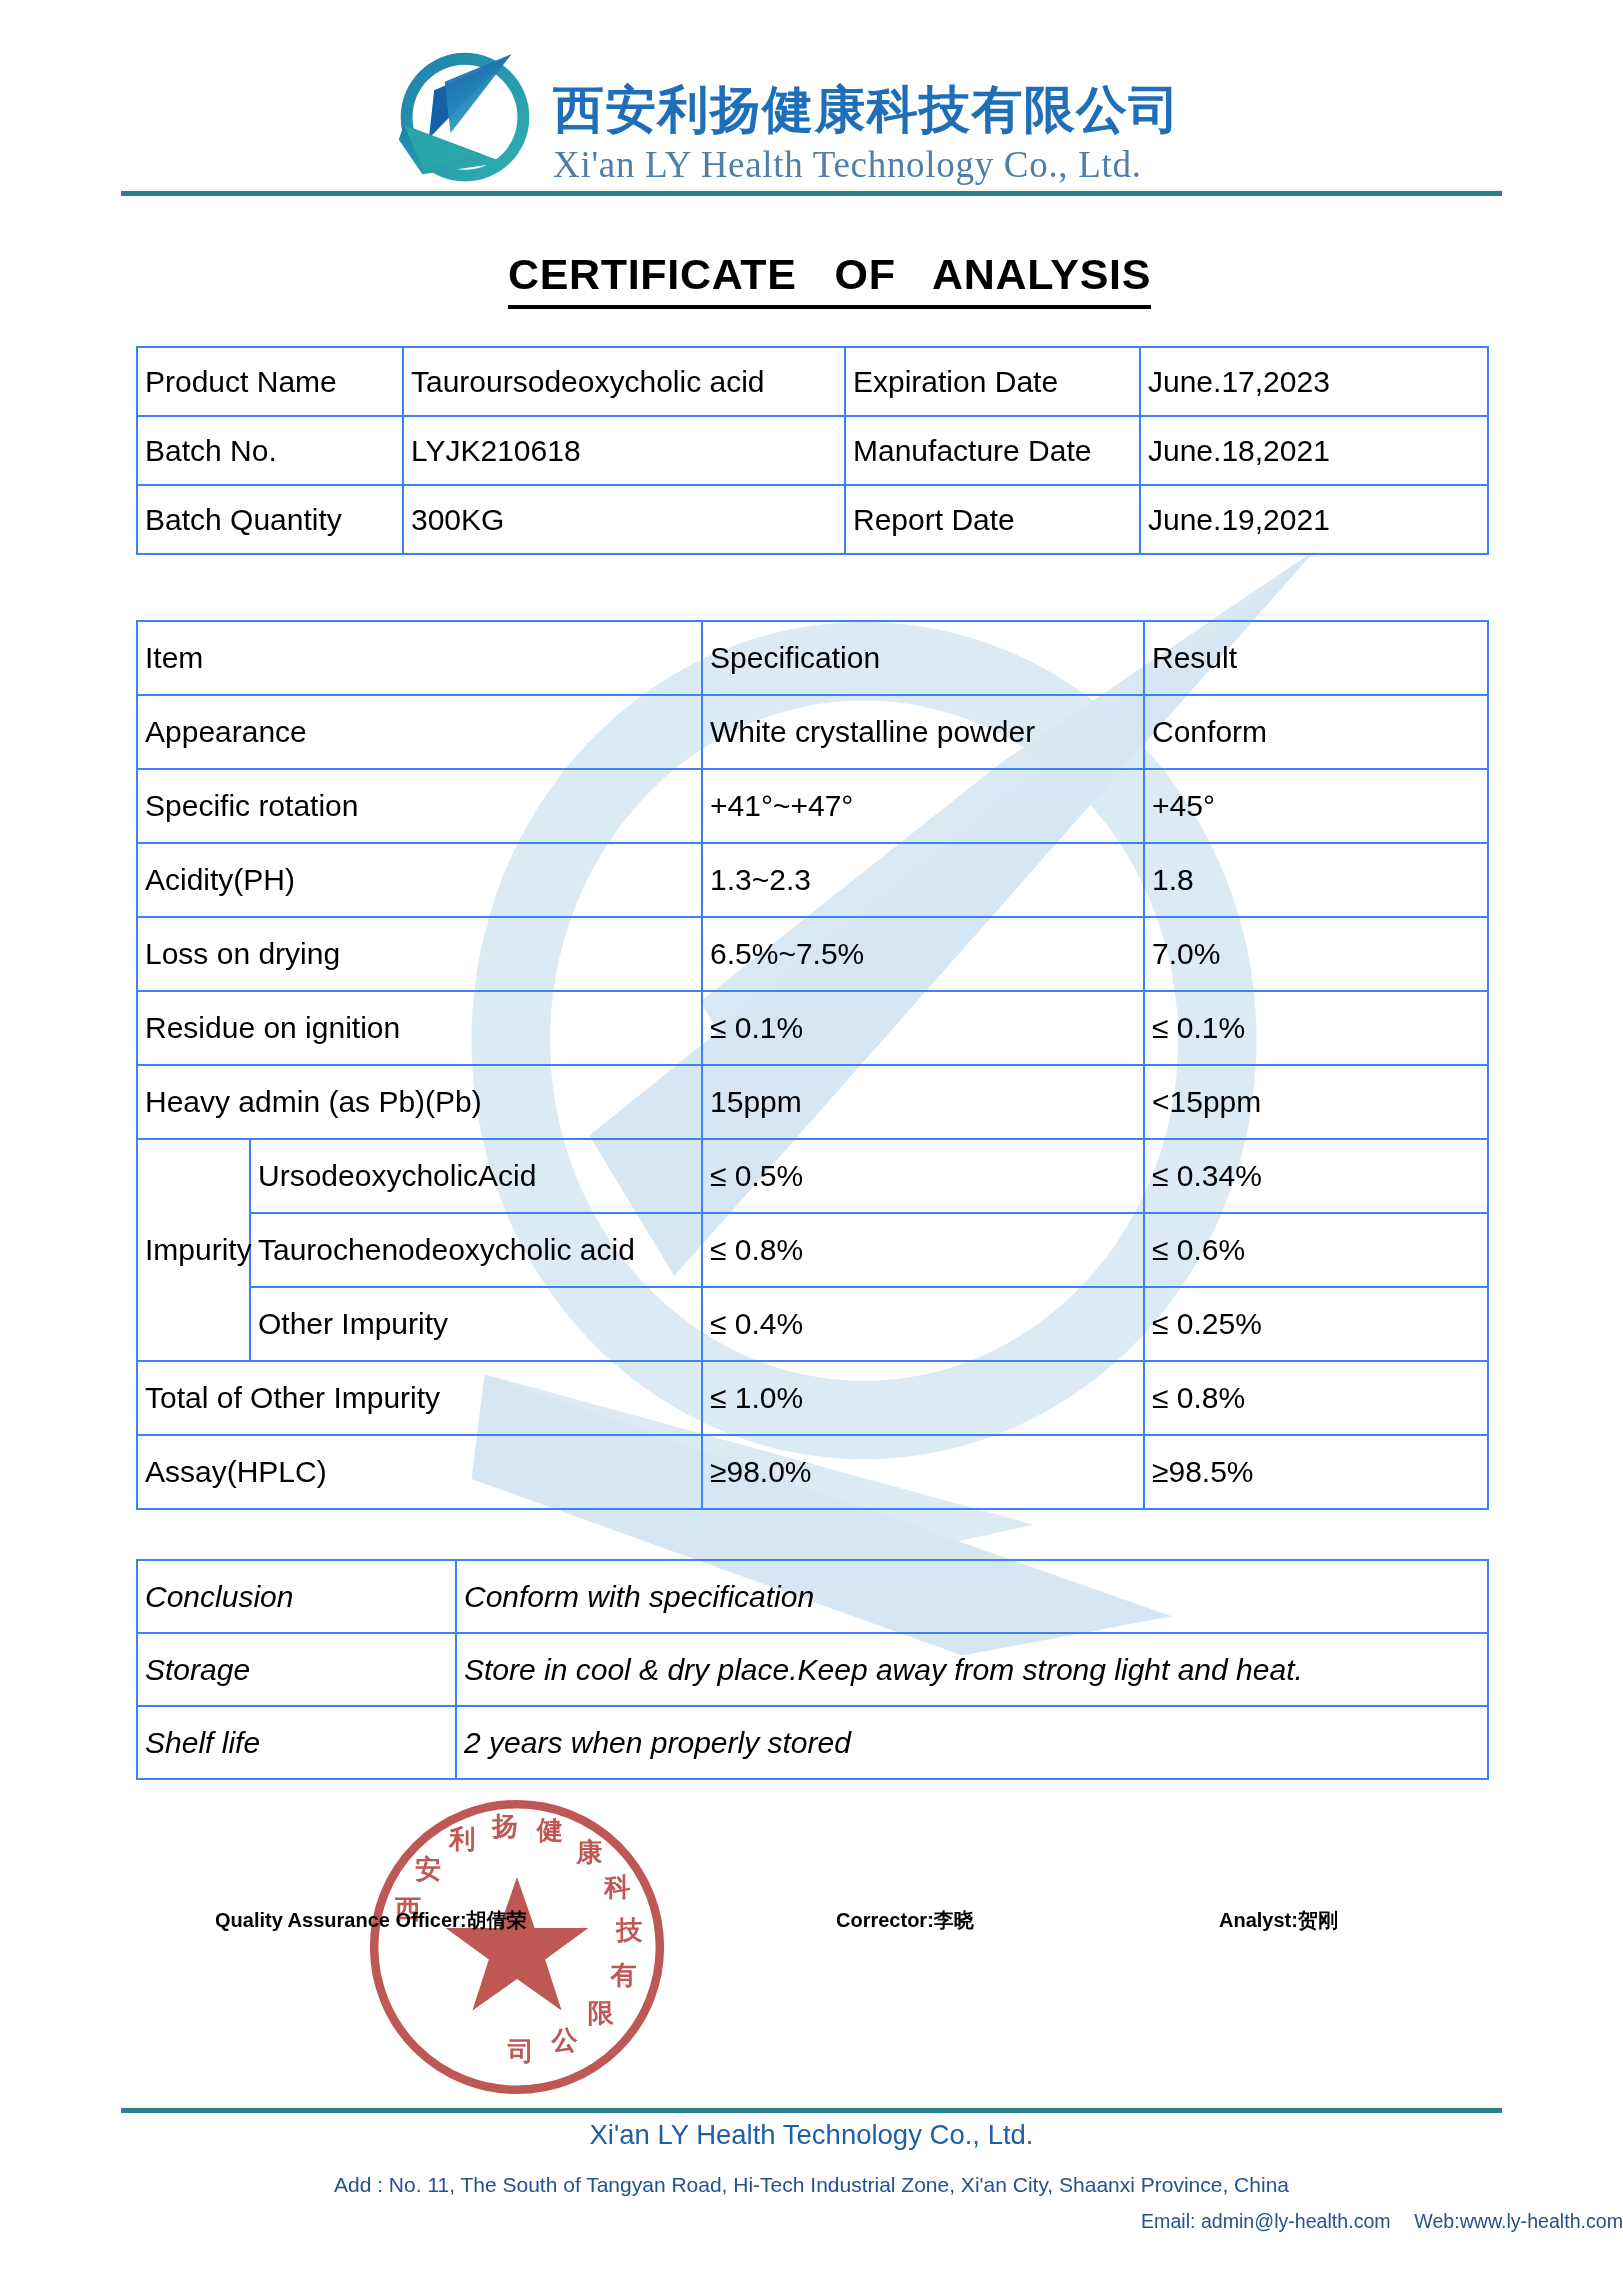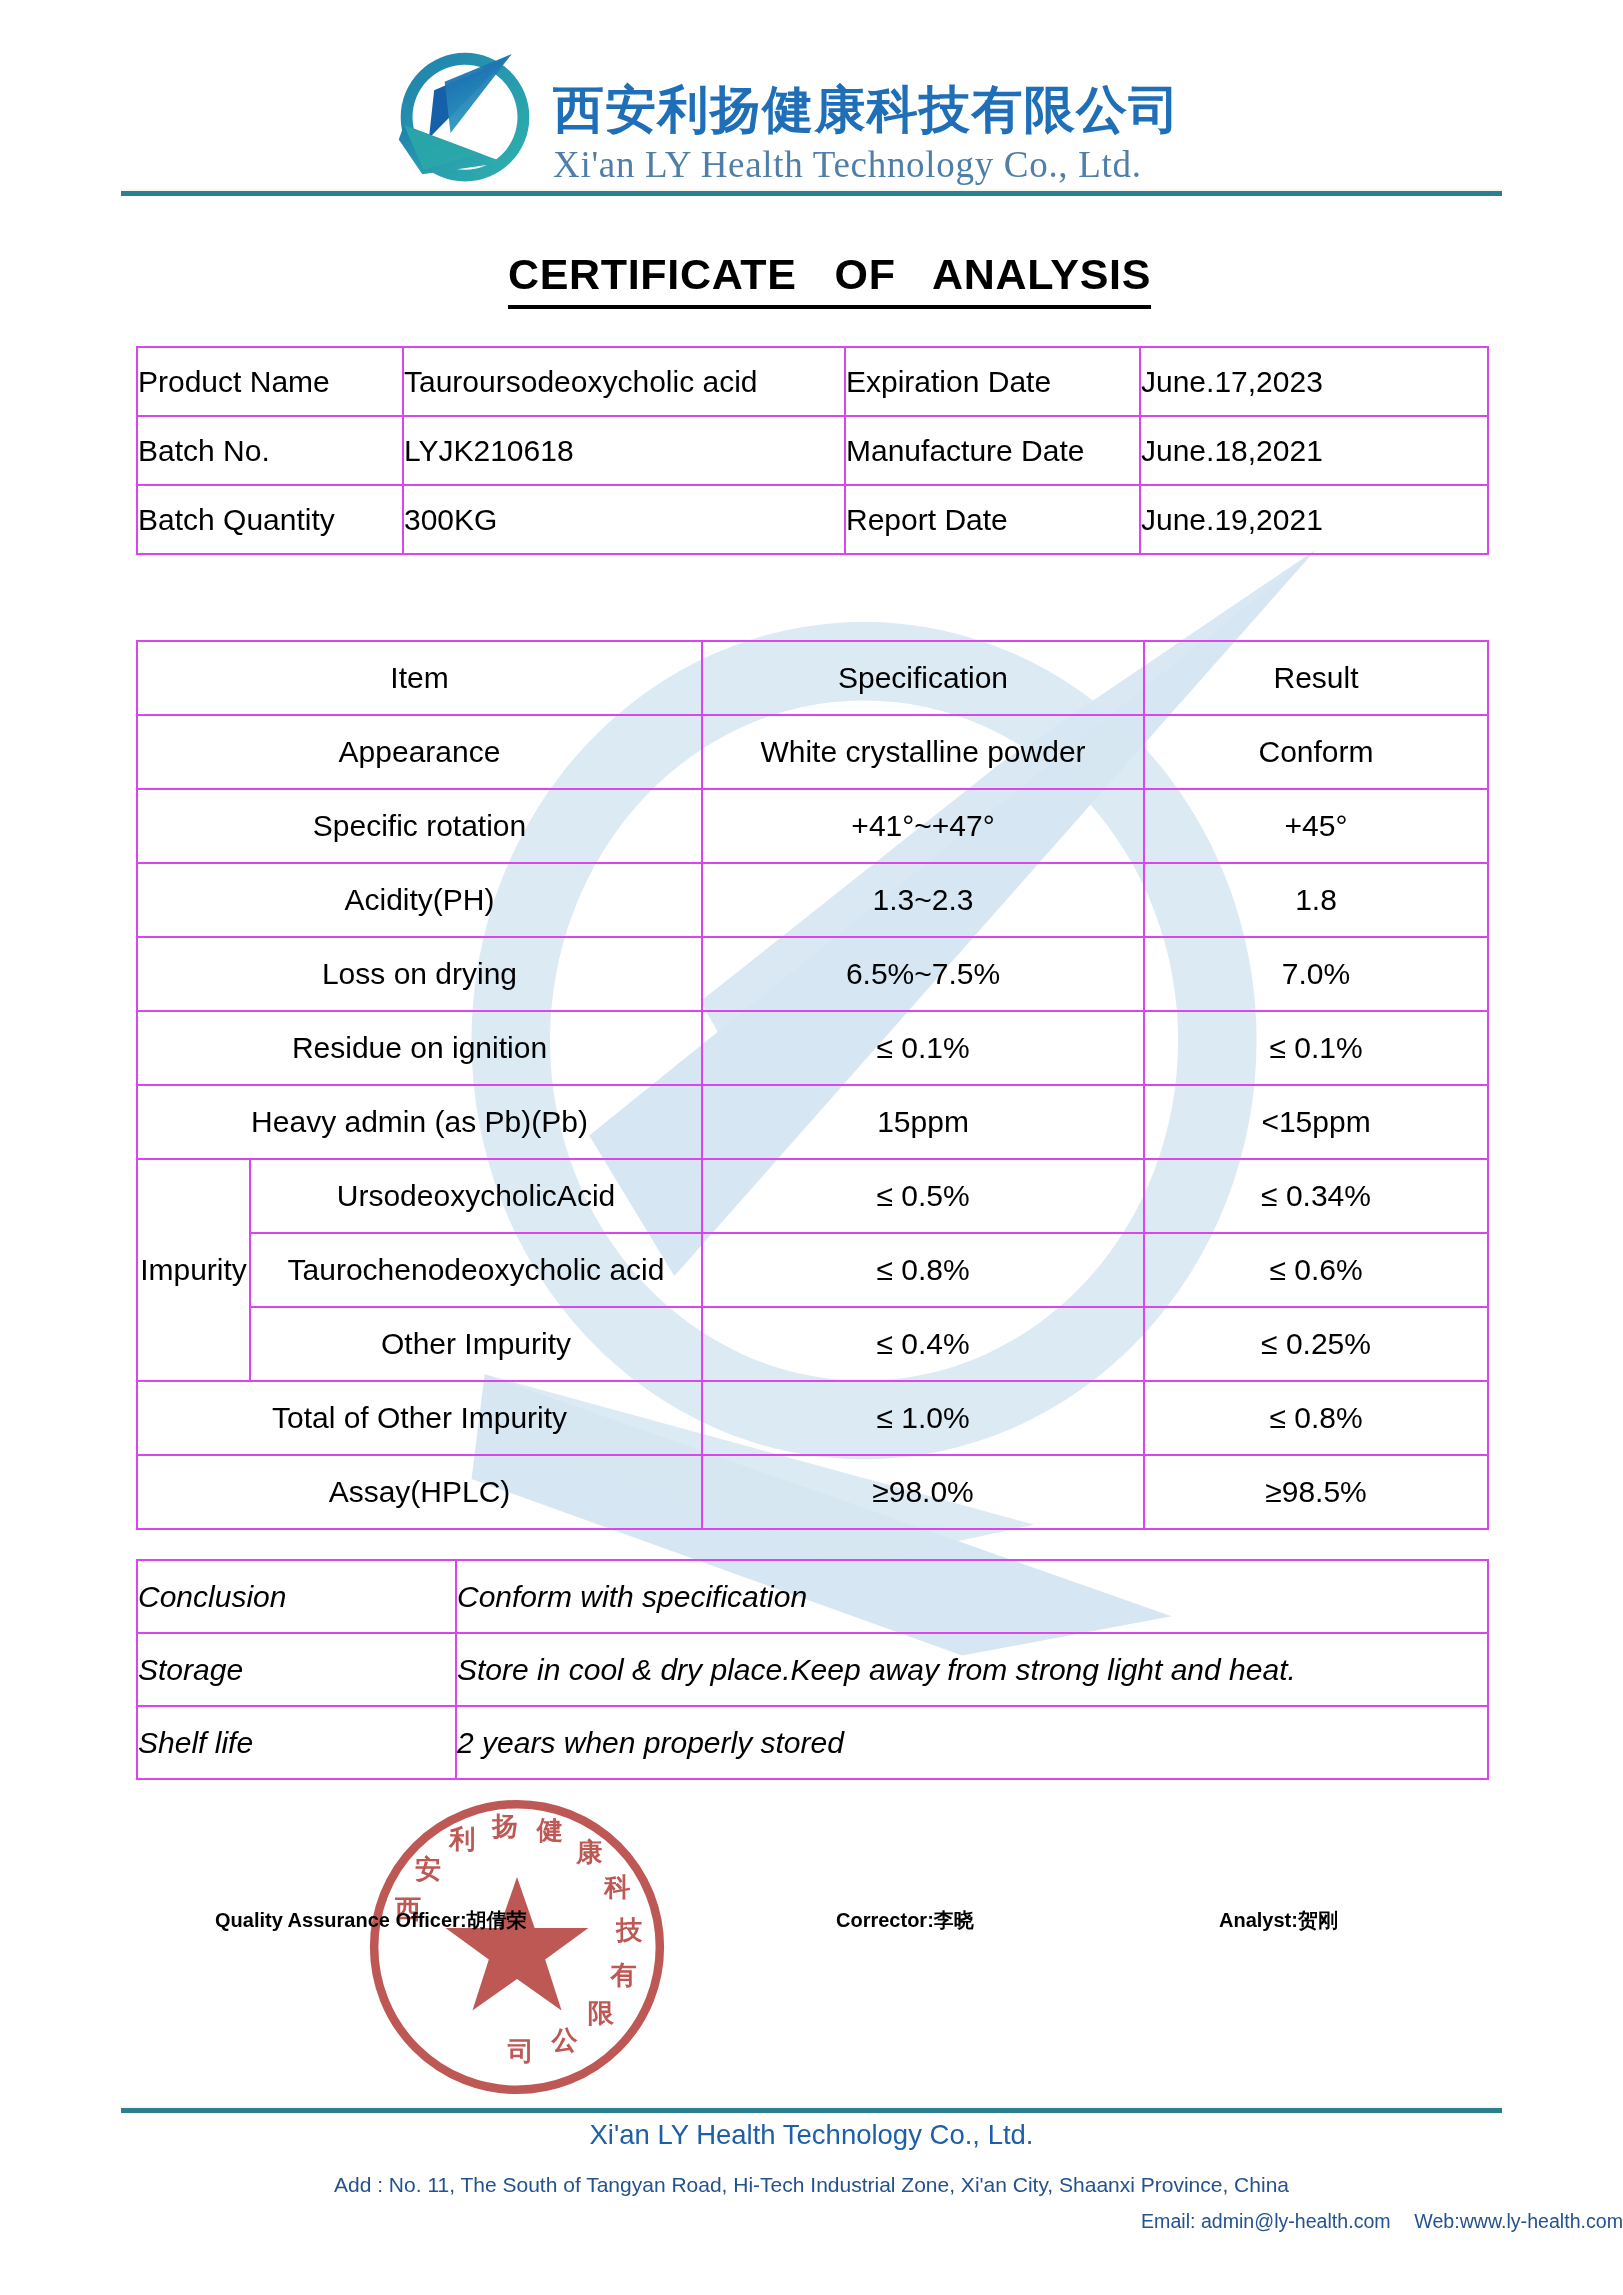--- a/index.html
+++ b/index.html
@@ -102,33 +102,33 @@
 
   
   .doc-table {
     position: absolute;
     border-collapse: collapse;
     table-layout: fixed;
     z-index: 2;
     background: transparent;
   }
   .doc-table td {
-    border: 2px solid #d946ef;
+    border: 2px solid #3b82f6;
     font-size: 30px;
     color: #000;
-    padding: 0 0;
+    padding: 0 7px;
     vertical-align: middle;
     background: transparent;
     line-height: 1.2;
   }
 
   #info-table { left: 136px; top: 346px; width: 1350px; }
   #info-table td { height: 67px; }
 
-  #spec-table { left: 136px; top: 640px; width: 1350px; text-align: center; }
+  #spec-table { left: 136px; top: 620px; width: 1350px; }
   #spec-table td { height: 72px; }
 
   #concl-table { left: 136px; top: 1559px; width: 1350px; }
   #concl-table td { height: 71px; font-style: italic; }
 
   
   #signature-row {
     position: absolute;
     left: 136px;
     top: 1903px;

